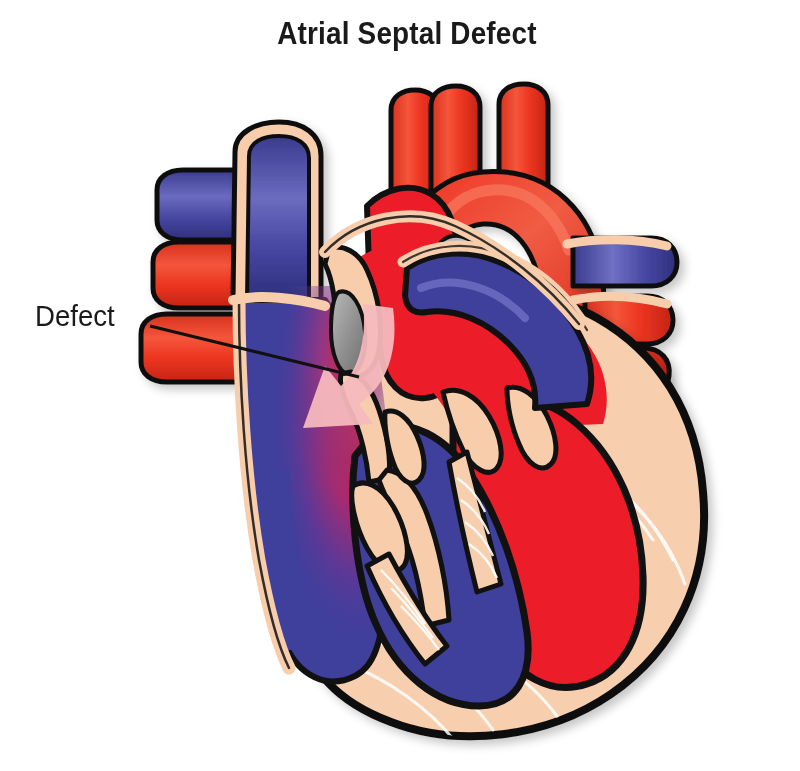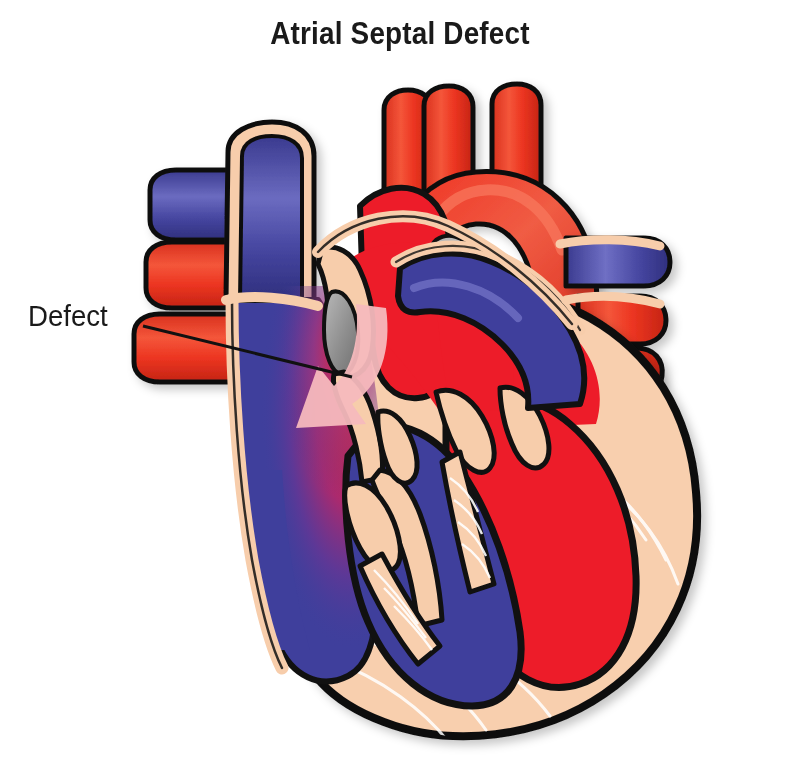--- a/index.html
+++ b/index.html
@@ -12,20 +12,21 @@
     height: 771px;
     font-family: "Liberation Sans", sans-serif;
     overflow: hidden;
     position: relative;
   }
   #figure {
     position: relative;
     width: 720px;
     height: 771px;
     background: #ffffff;
+    margin-left: 7px;
   }
   #title {
     position: absolute;
     top: 16px;
     left: 0;
     width: 800px;
     text-align: center;
     font-family: "Liberation Sans", sans-serif;
     font-weight: bold;
     font-size: 31px;

